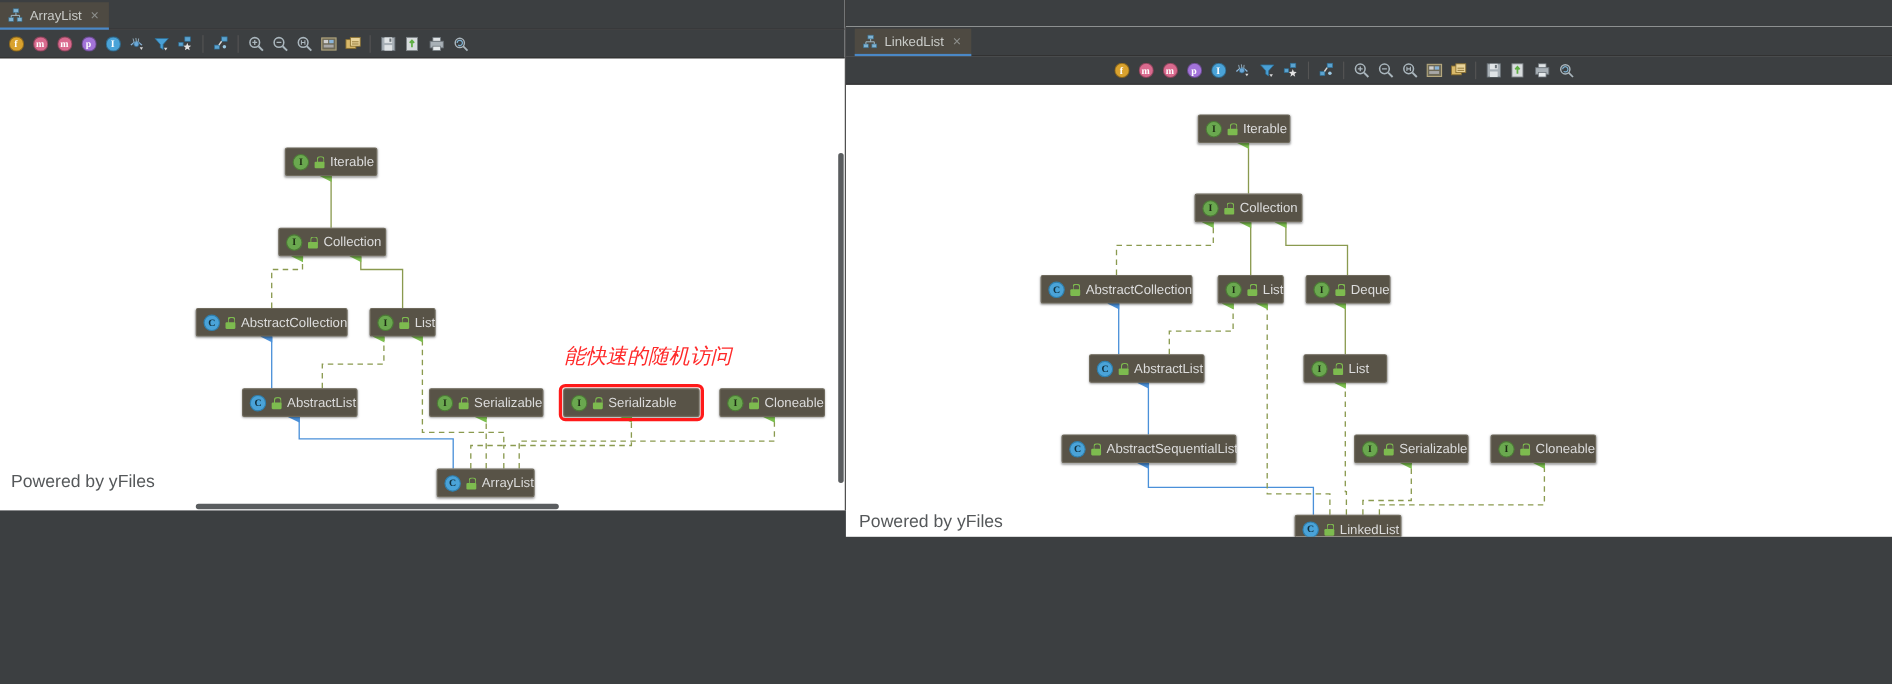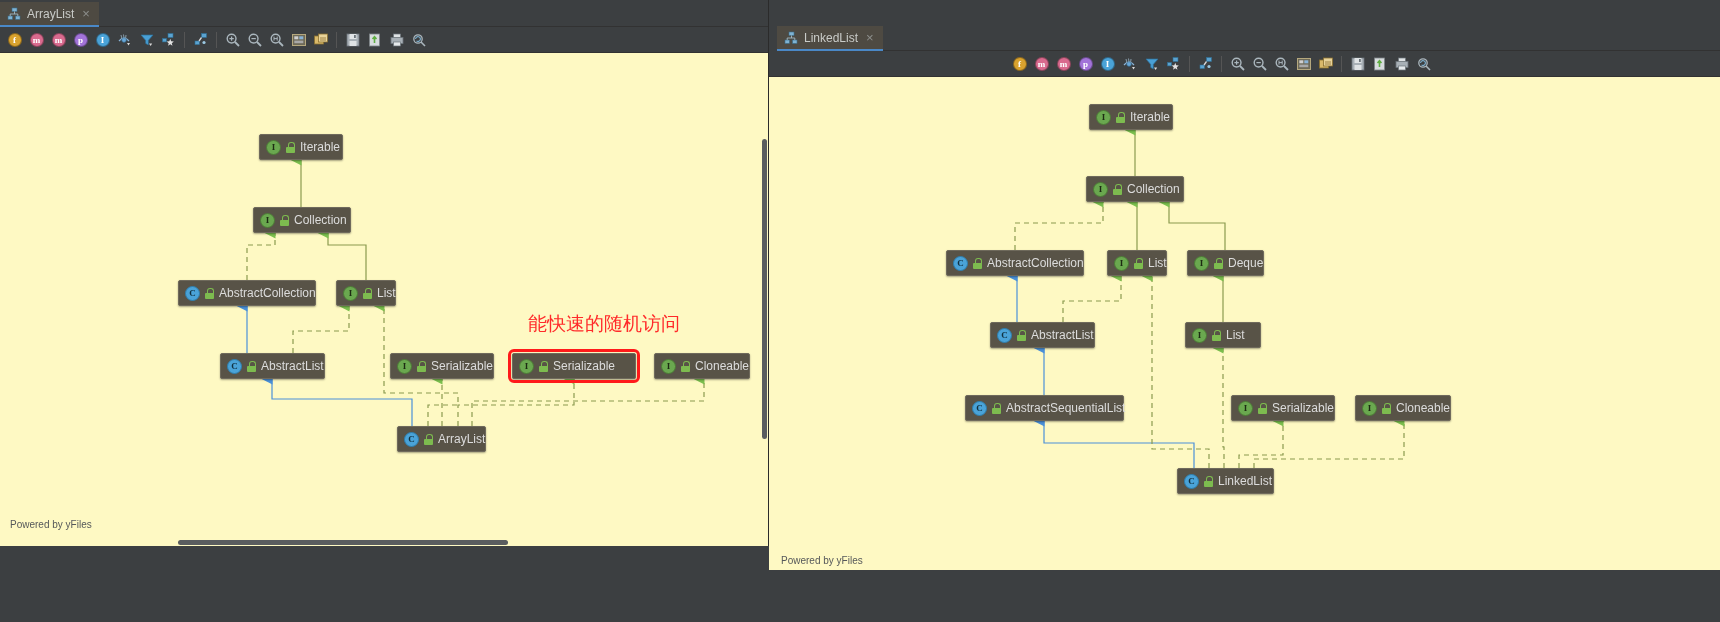--- a/index.html
+++ b/index.html
@@ -5,21 +5,21 @@
   * { box-sizing: border-box; margin: 0; padding: 0; }
   html, body {
     width: 1720px; height: 622px;
     background: #3c3f41;
     font-family: "Liberation Sans", sans-serif;
     overflow: hidden;
   }
   .app { position: relative; width: 1720px; height: 622px; display: flex; }
 
   
-  .panel { position: relative; height: 546px; background: #fef9c3; overflow: hidden; }
+  .panel { position: relative; height: 464px; background: #ffffff; overflow: hidden; }
   .panel.left  { width: 769px; border-right: 1px solid #2b2b2b; }
   .panel.right { width: 951px; margin-top: 24px; }
 
   
   .tabbar {
     position: relative; height: 27px; width: 100%;
     background: #3c3f41; display: flex; align-items: flex-end;
   }
   .tab {
     display: flex; align-items: center; gap: 6px;
@@ -113,21 +113,21 @@
     position: absolute;
     color: #ff2a2a;
     font-size: 19px;
     font-family: "DejaVu Sans", sans-serif;
     white-space: nowrap;
   }
 
   
   .watermark {
     position: absolute;
-    font-size: 10px;
+    font-size: 16px;
     color: #55585a;
     user-select: none;
     text-align: right;
   }
 
   
   .vscroll {
     position: absolute; right: 1px; width: 5px;
     background: #5a5d5f; border-radius: 3px;
   }
@@ -354,21 +354,21 @@
         <span class="node-badge badge-i">I</span>
         <span class="node-lock"></span>
         <span class="node-label">Cloneable</span>
       </div>
       <div class="node" style="left:397px; top:373px; width:89px;">
         <span class="node-badge badge-c">C</span>
         <span class="node-lock"></span>
         <span class="node-label">ArrayList</span>
       </div>
 
-      <div class="annotation" style="left:528px; top:258px;">能快速的随机访问</div>
+      <div class="annotation" style="left:513px; top:258px;font-style:italic;">能快速的随机访问</div>
 
       <div class="watermark" style="left:10px; bottom:16px;">Powered by yFiles</div>
 
       <div class="vscroll" style="top:86px; height:300px;"></div>
       <div class="hscroll" style="left:178px; width:330px;"></div>
     </div>
   </div>
 
   <div class="panel right">
 

